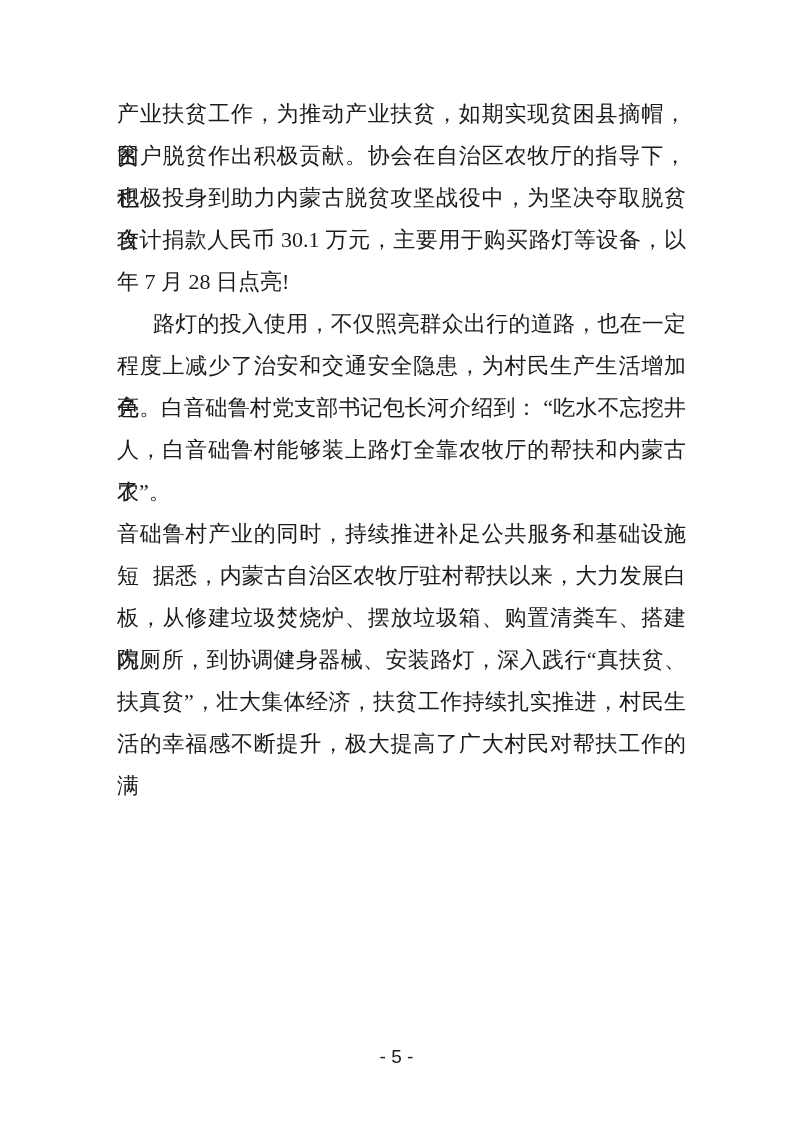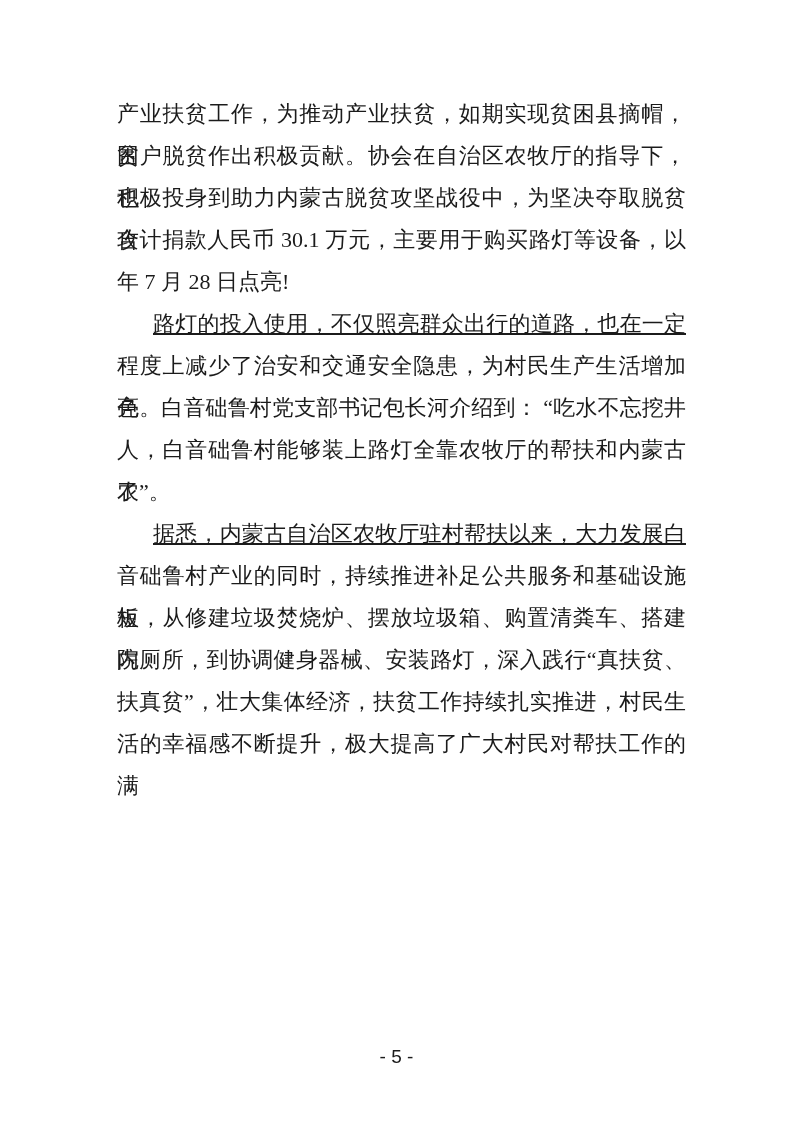--- a/index.html
+++ b/index.html
@@ -27,21 +27,20 @@
     box-sizing: border-box;
     width: 100%;
     height: 42px;
     line-height: 42px;
     text-align: justify;
     text-align-last: justify;
     letter-spacing: 0;
   }
   .text-line.indent {
     padding-left: 36px;
-    text-decoration: underline;
   }
   .text-line.para-end {
     text-align: left;
     text-align-last: left;
   }
   .page-footer {
     position: absolute;
     left: 0;
     top: 1044px;
     width: 100%;
@@ -60,22 +59,22 @@
       <div class="text-line">产业扶贫工作，为推动产业扶贫，如期实现贫困县摘帽，贫</div>
       <div class="text-line">困户脱贫作出积极贡献。协会在自治区农牧厅的指导下，也</div>
       <div class="text-line">积极投身到助力内蒙古脱贫攻坚战役中，为坚决夺取脱贫攻</div>
       <div class="text-line">合计捐款人民币 30.1 万元，主要用于购买路灯等设备，以</div>
       <div class="text-line para-end">年 7 月 28 日点亮!</div>
       <div class="text-line indent">路灯的投入使用，不仅照亮群众出行的道路，也在一定</div>
       <div class="text-line">程度上减少了治安和交通安全隐患，为村民生产生活增加亮</div>
       <div class="text-line">色。白音础鲁村党支部书记包长河介绍到： “吃水不忘挖井</div>
       <div class="text-line">人，白音础鲁村能够装上路灯全靠农牧厅的帮扶和内蒙古农</div>
       <div class="text-line para-end">了”。</div>
+      <div class="text-line">音础鲁村产业的同时，持续推进补足公共服务和基础设施短</div>
       <div class="text-line indent">据悉，内蒙古自治区农牧厅驻村帮扶以来，大力发展白</div>
-      <div class="text-line">音础鲁村产业的同时，持续推进补足公共服务和基础设施短</div>
       <div class="text-line">板，从修建垃圾焚烧炉、摆放垃圾箱、购置清粪车、搭建院</div>
       <div class="text-line">内厕所，到协调健身器械、安装路灯，深入践行“真扶贫、</div>
       <div class="text-line">扶真贫”，壮大集体经济，扶贫工作持续扎实推进，村民生</div>
       <div class="text-line">活的幸福感不断提升，极大提高了广大村民对帮扶工作的满</div>
     </div>
   <div class="page-footer">
     <span>- 5 -</span>
   </div>
 </div>
 

